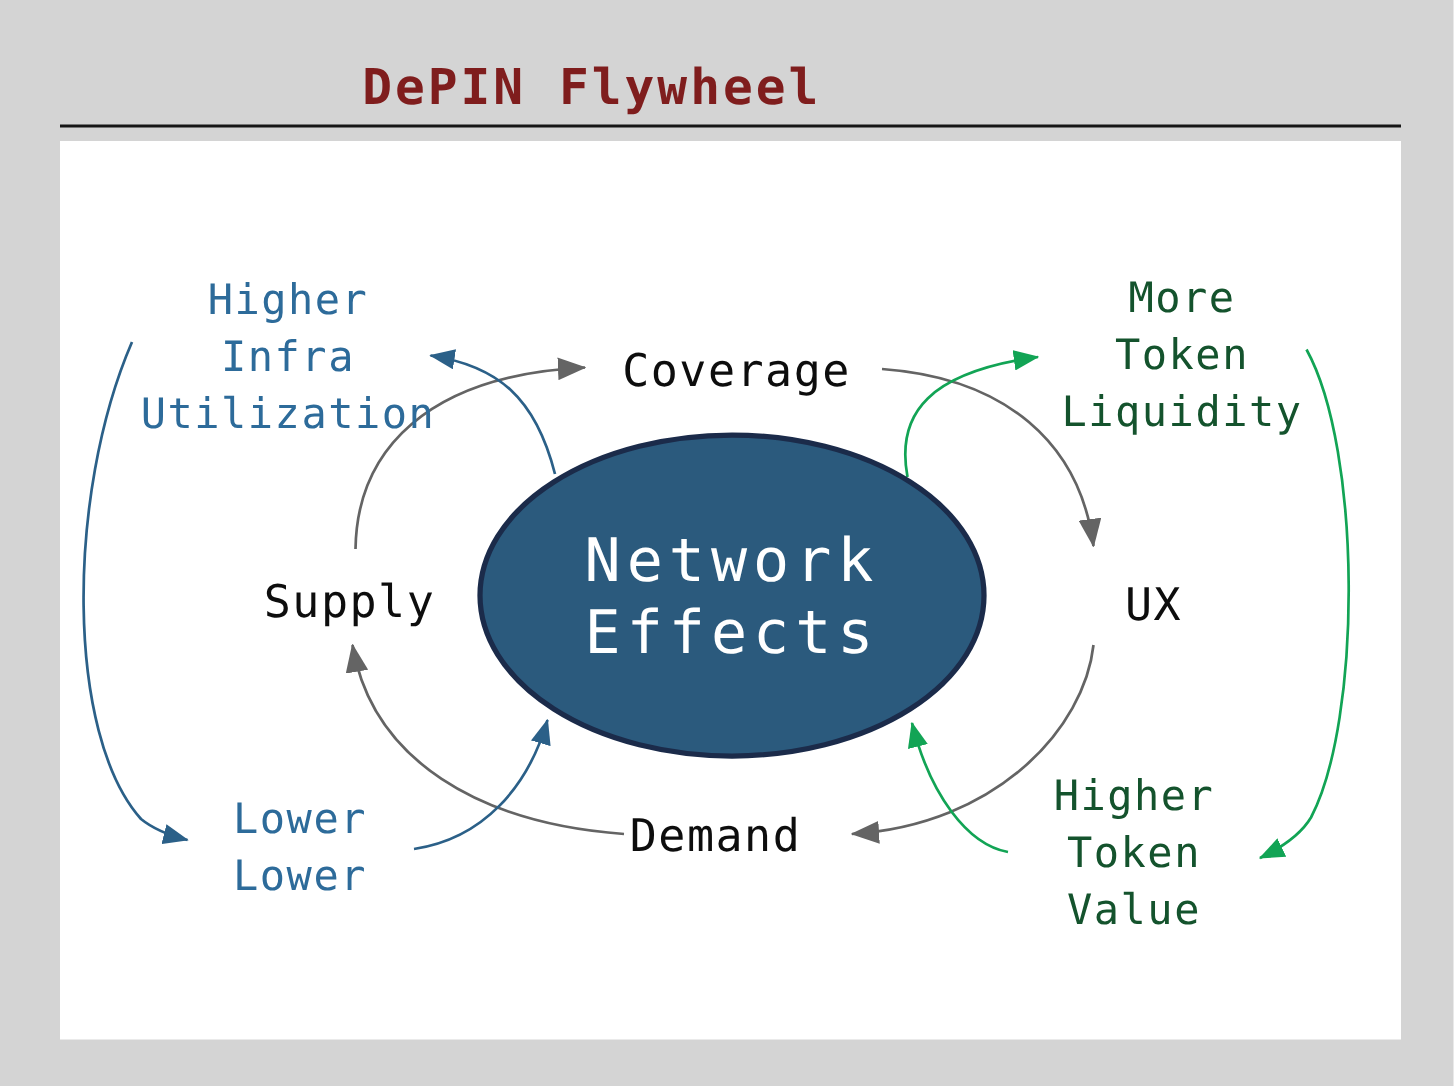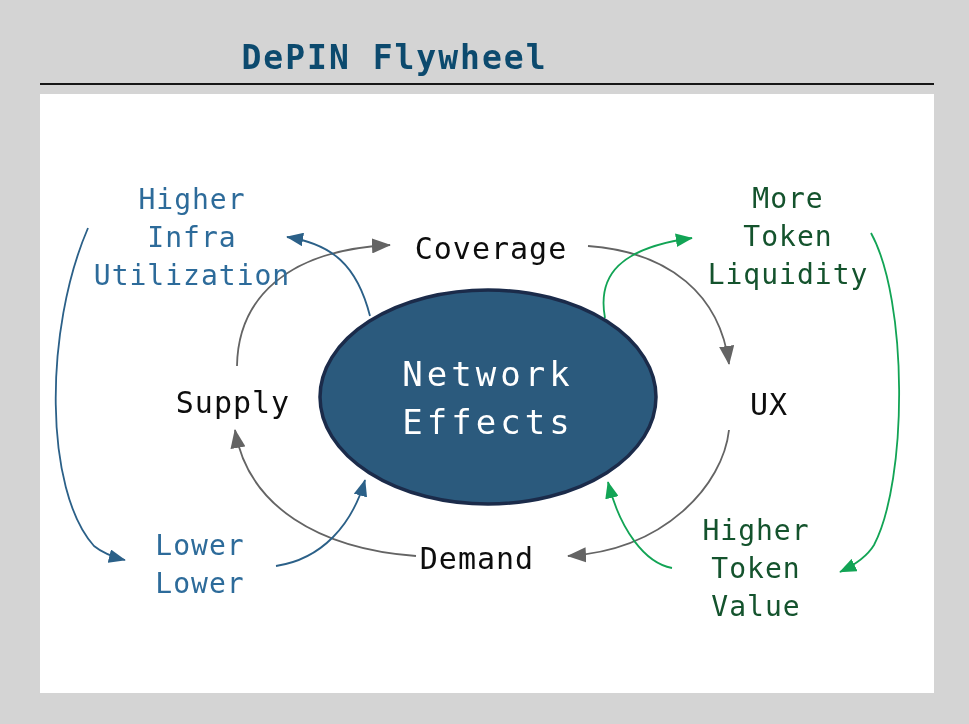--- a/index.html
+++ b/index.html
@@ -2,32 +2,32 @@
 <html><head>
 <meta charset="utf-8">
 <style>
   html,body{margin:0;padding:0;}
   .stage{
     position:relative;width:969px;height:724px;background:#d4d4d4;
     font-family:"DejaVu Sans Mono","Liberation Mono",monospace;overflow:hidden;
   }
   .title{
     position:absolute;top:38px;left:0;width:789px;text-align:center;
-    font-size:33px;font-weight:700;letter-spacing:2px;color:#0c4a6e;
+    font-size:33px;font-weight:700;letter-spacing:2px;color:#7f1d1d;
   }
   .rule{position:absolute;left:40px;top:83px;width:894px;height:2px;background:#161616;}
   .panel{position:absolute;left:40px;top:94px;width:894px;height:599px;background:#ffffff;}
   .overlay{position:absolute;left:0;top:0;}
   .lbl{position:absolute;transform:translate(-50%,-50%);text-align:center;white-space:nowrap;}
   .lbl span{display:block;}
   .node{font-size:30px;letter-spacing:1px;color:#0d0d0d;}
   .outcome{font-size:28px;line-height:38px;letter-spacing:1px;}
   .blue{color:#2d6b9a;}
   .green{color:#14532d;}
-  .center-label{font-size:34px;line-height:48px;letter-spacing:4px;color:#ffffff;}
+  .center-label{font-size:40px;line-height:48px;letter-spacing:4px;color:#ffffff;}
 </style>
 </head>
 <body>
 
 <div class="stage">
 
   <div class="title">DePIN Flywheel</div>
   <div class="rule"></div>
   <div class="panel"></div>
 

